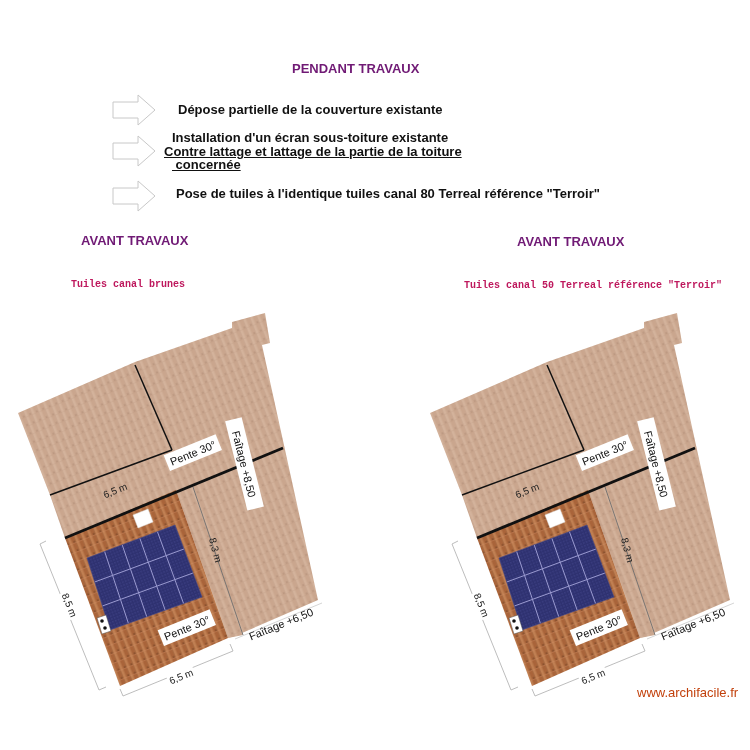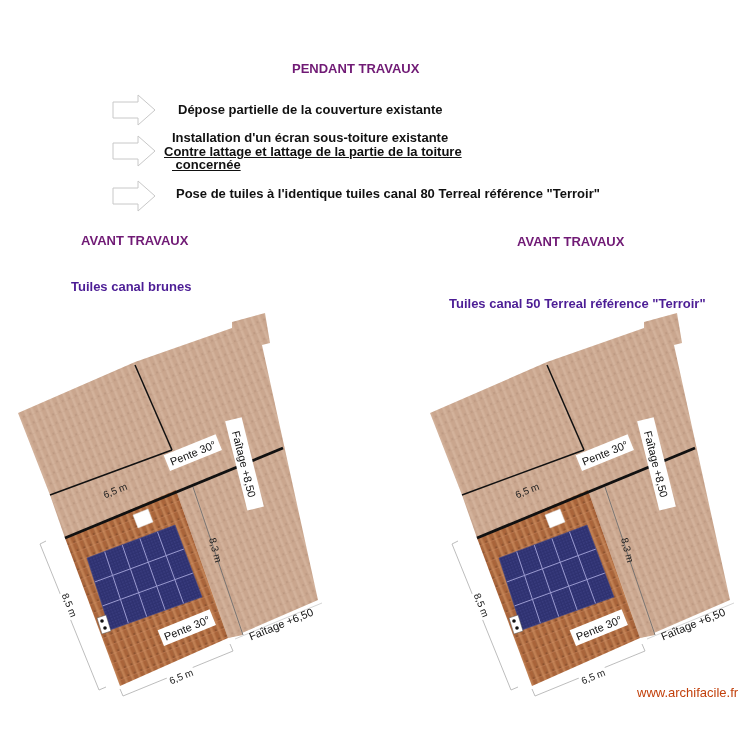--- a/index.html
+++ b/index.html
@@ -1,20 +1,20 @@
 <!DOCTYPE html>
 <html><head>
 <meta charset="utf-8">
 <style>
   html, body { margin: 0; padding: 0; background: #ffffff; }
   body { width: 750px; height: 750px; position: relative; overflow: hidden; font-family: "Liberation Sans", sans-serif; }
   .abs { position: absolute; }
   .section-title { color: #701a75; font-weight: bold; font-size: 13px; white-space: nowrap; }
   .step-text { color: #111111; font-weight: bold; font-size: 13px; line-height: 13px; white-space: pre; }
-  .caption { color: #4c1d95; font-weight: bold; font-size: 13px; white-space: nowrap; }
+  .caption { color: #be185d; font-weight: bold; font-size: 10px; white-space: nowrap; font-family: Liberation Mono, monospace; }
   .arrow { position: absolute; width: 44px; height: 32px; }
   .watermark { color: #c2410c; font-size: 13px; white-space: nowrap; }
   svg text { font-family: "Liberation Sans", sans-serif; }
 </style>
 </head>
 <body>
 
 <div class="abs section-title" style="left:292px; top:61px;">PENDANT TRAVAUX</div>
 
 <div>
@@ -37,21 +37,21 @@
       <polygon points="1,8 26,8 26,1 43,16 26,31 26,24 1,24" fill="#ffffff" stroke="#c8c8c8" stroke-width="1"></polygon>
     </svg>
     <div class="abs step-text" style="left:176px; top:187px;">Pose de tuiles à l'identique tuiles canal 80 Terreal référence "Terroir"</div>
   </div>
 </div>
 
 <div class="abs section-title" style="left:81px; top:233px;">AVANT TRAVAUX</div>
 <div class="abs caption" style="left:71px; top:279px;">Tuiles canal brunes</div>
 
 <div class="abs section-title" style="left:517px; top:234px;">AVANT TRAVAUX</div>
-<div class="abs caption" style="left:449px; top:280px;margin-top:16px;">Tuiles canal 50 Terreal référence "Terroir"</div>
+<div class="abs caption" style="left:464px; top:280px;">Tuiles canal 50 Terreal référence "Terroir"</div>
 
 <svg class="abs" style="left:0; top:0;" width="750" height="750" viewBox="0 0 750 750">
   <defs>
     <pattern id="lightTiles" patternUnits="userSpaceOnUse" width="7" height="9" patternTransform="rotate(-22)">
       <rect width="7" height="9" fill="#caa68e"></rect>
       <rect x="0" y="0" width="3.5" height="9" fill="#d3b29b"></rect>
       <line x1="0" y1="0" x2="0" y2="9" stroke="#b48f78" stroke-width="0.6"></line>
       <line x1="0" y1="0" x2="7" y2="0" stroke="#bf9a82" stroke-width="0.5"></line>
       <circle cx="6" cy="8" r="0.5" fill="#8f6d58"></circle>
     </pattern>

